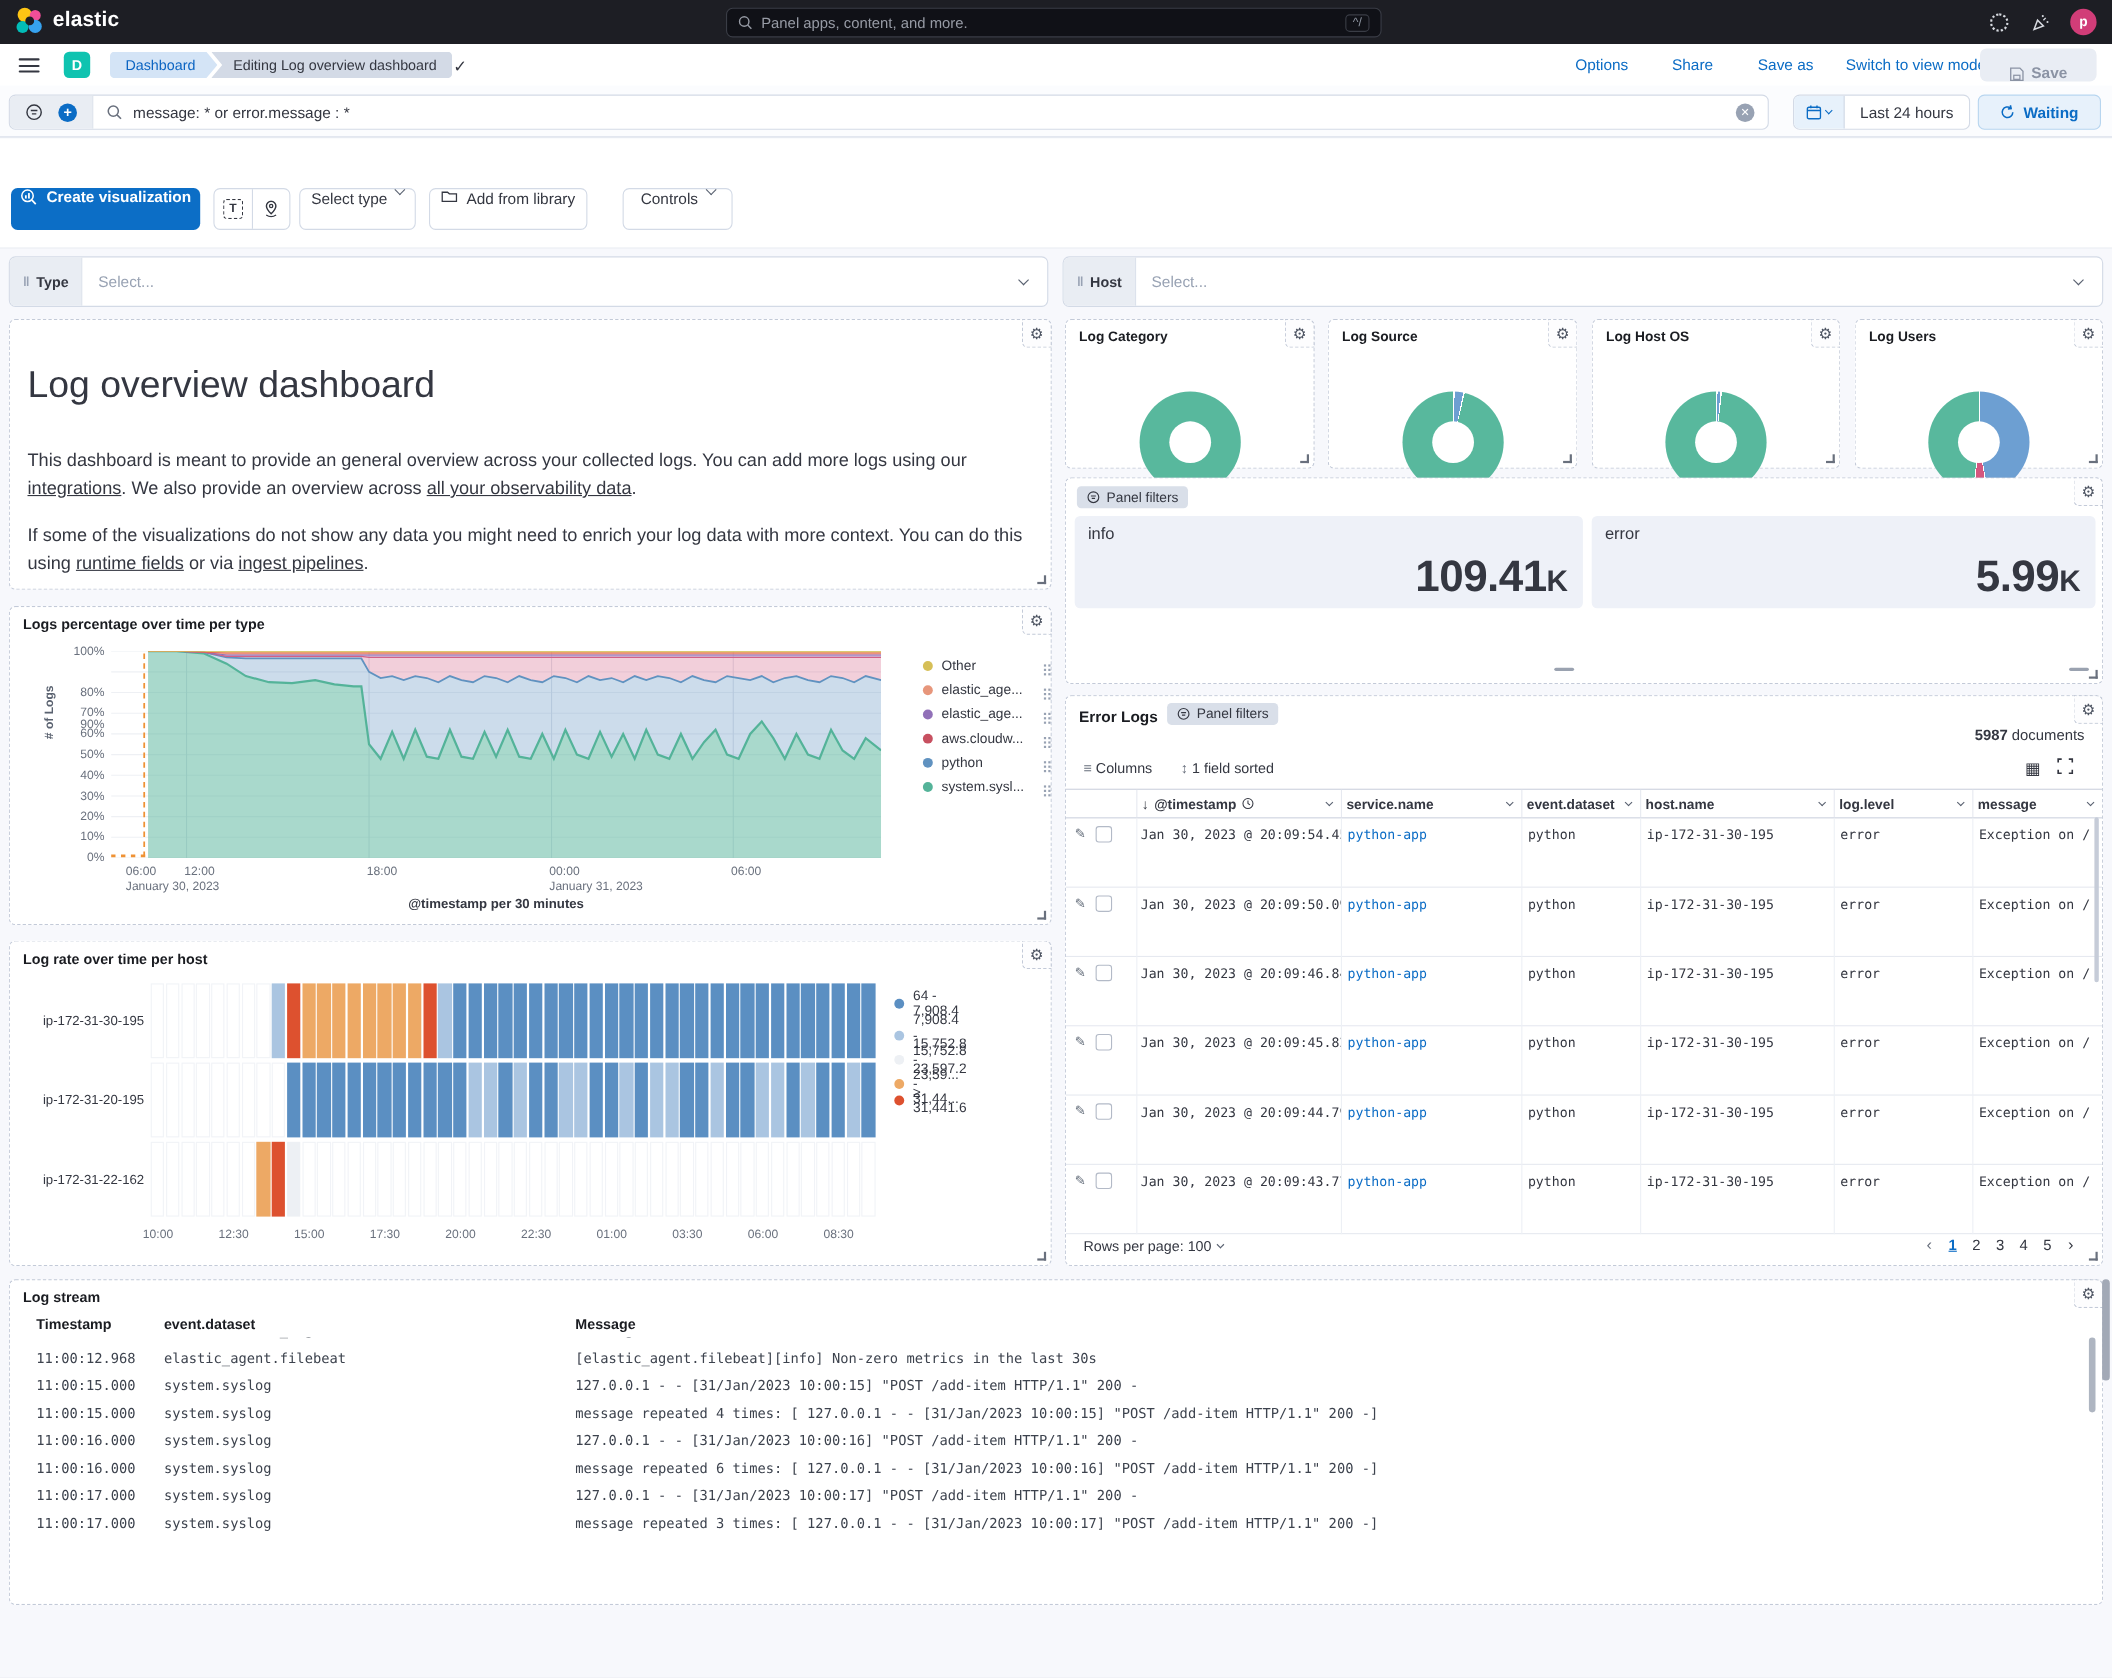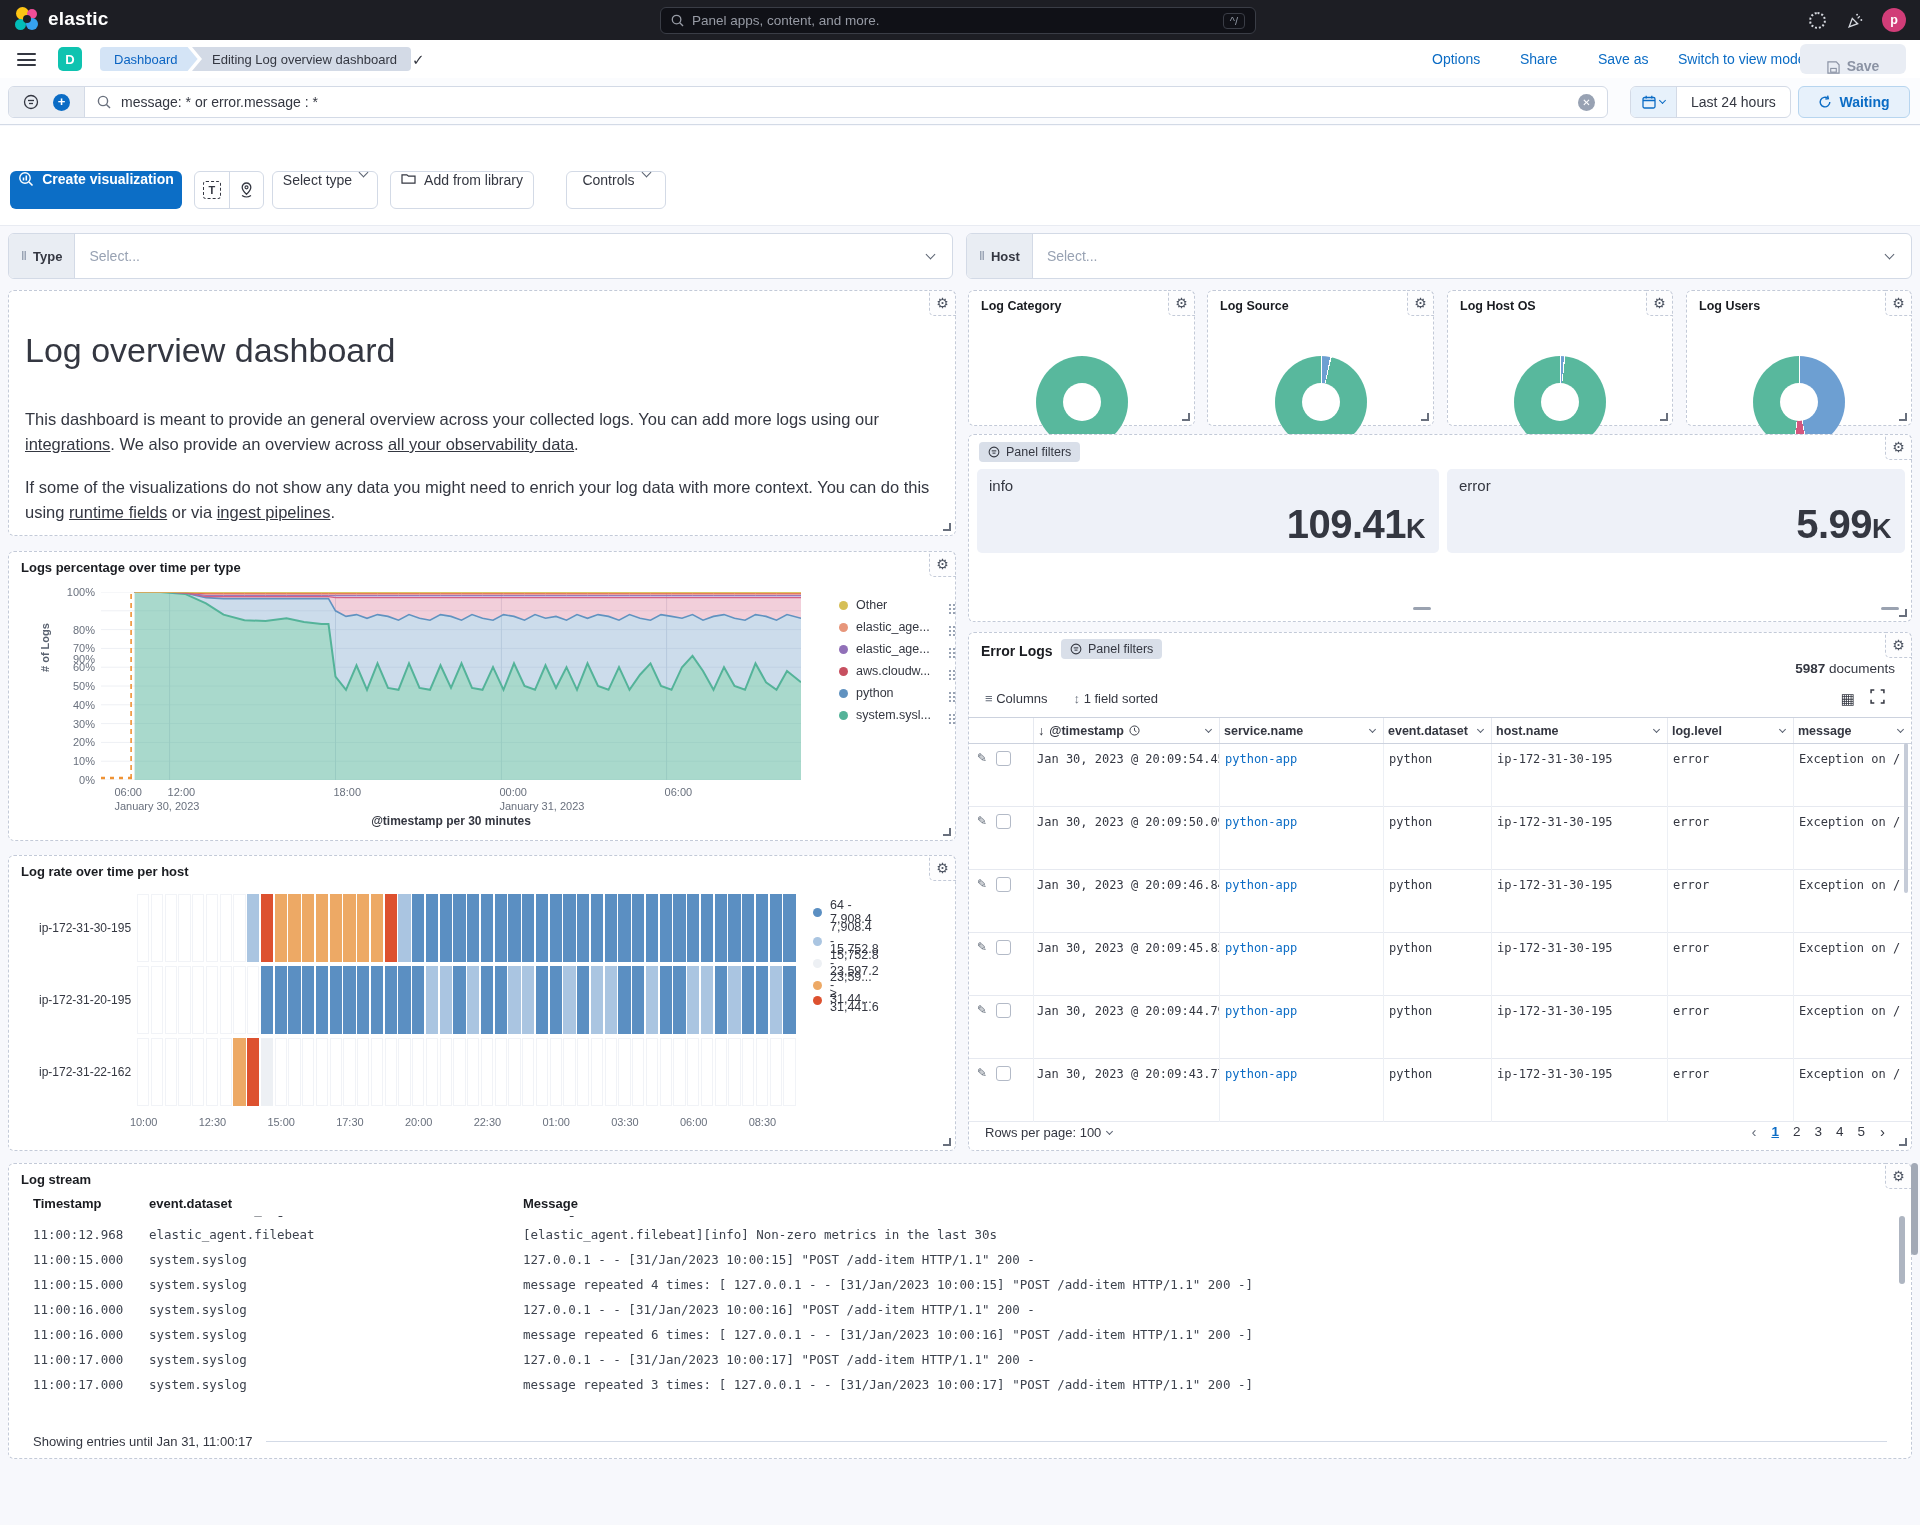--- a/index.html
+++ b/index.html
@@ -805,20 +805,16 @@
       <span class="ls-cell" style="left:140px;top:136px">system.syslog</span>
       <span class="ls-cell" style="left:514px;top:136px">127.0.0.1 - - [31/Jan/2023 10:00:17] "POST /add-item HTTP/1.1" 200 -</span>
     </div>
     <div>
       <span class="ls-cell" style="left:24px;top:161px">11:00:17.000</span>
       <span class="ls-cell" style="left:140px;top:161px">system.syslog</span>
       <span class="ls-cell" style="left:514px;top:161px">message repeated 3 times: [ 127.0.0.1 - - [31/Jan/2023 10:00:17] "POST /add-item HTTP/1.1" 200 -]</span>
     </div>
       </div>
     <div class="scroll-thumb" style="right:6px;top:52px;width:6px;height:68px;background:#aeb5c1"></div>
-    <div style="position:absolute;left:24px;top:270px;right:24px;display:flex;align-items:center;gap:14px">
-      <span style="font-size:13px;color:#343741;white-space:nowrap">Showing entries until Jan 31, 11:00:17</span>
-      <span style="flex:1;height:1px;background:#d3dae6"></span>
-    </div>
   </div>
 
   <div class="scroll-thumb" style="left:1911px;top:1163px;width:7px;height:92px"></div>
 </div>
 
 </body></html>

